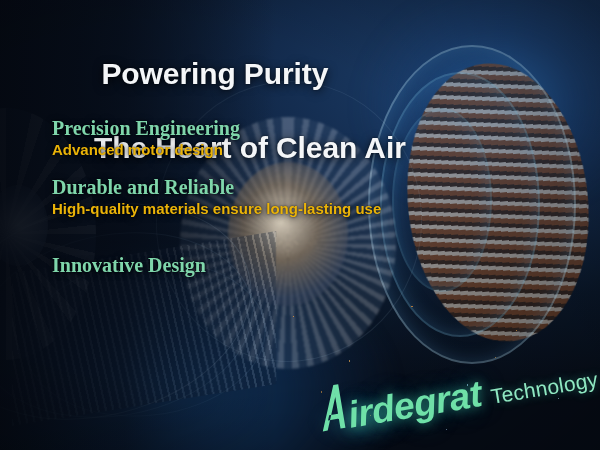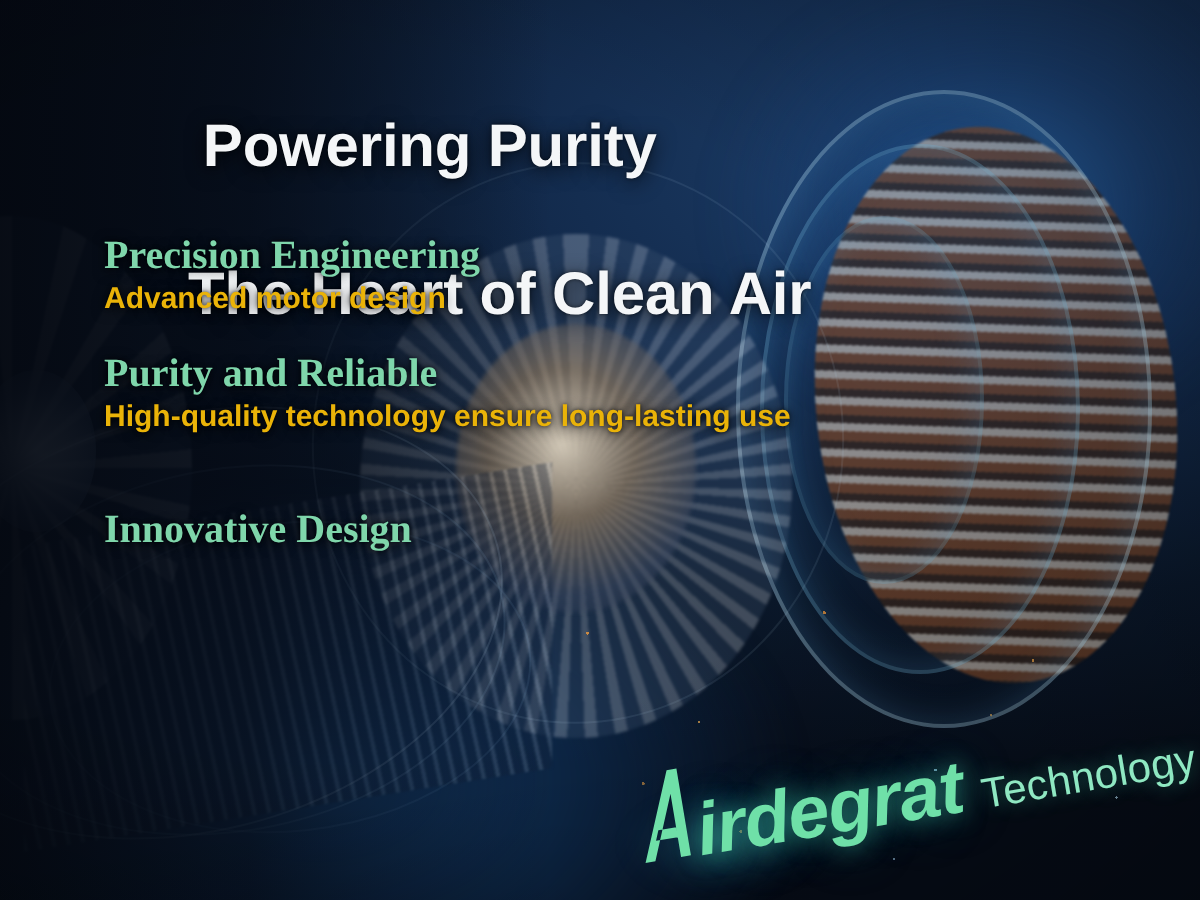--- a/index.html
+++ b/index.html
@@ -265,22 +265,22 @@
 
     <div class="features">
 
       <div class="feature">
         <div class="f-title">Precision Engineering</div>
         <div class="f-desc">Advanced motor design</div>
       </div>
 
 
       <div class="feature">
-        <div class="f-title">Purity and Reliable</div>
-        <div class="f-desc">High-quality technology ensure long-lasting use</div>
+        <div class="f-title">Durable and Reliable</div>
+        <div class="f-desc">High-quality materials ensure long-lasting use</div>
       </div>
 
       <div class="feature">
         <div class="f-title">Innovative Design</div>
       </div>
 
     </div>
 
     <div class="logo-glow"></div>
 

